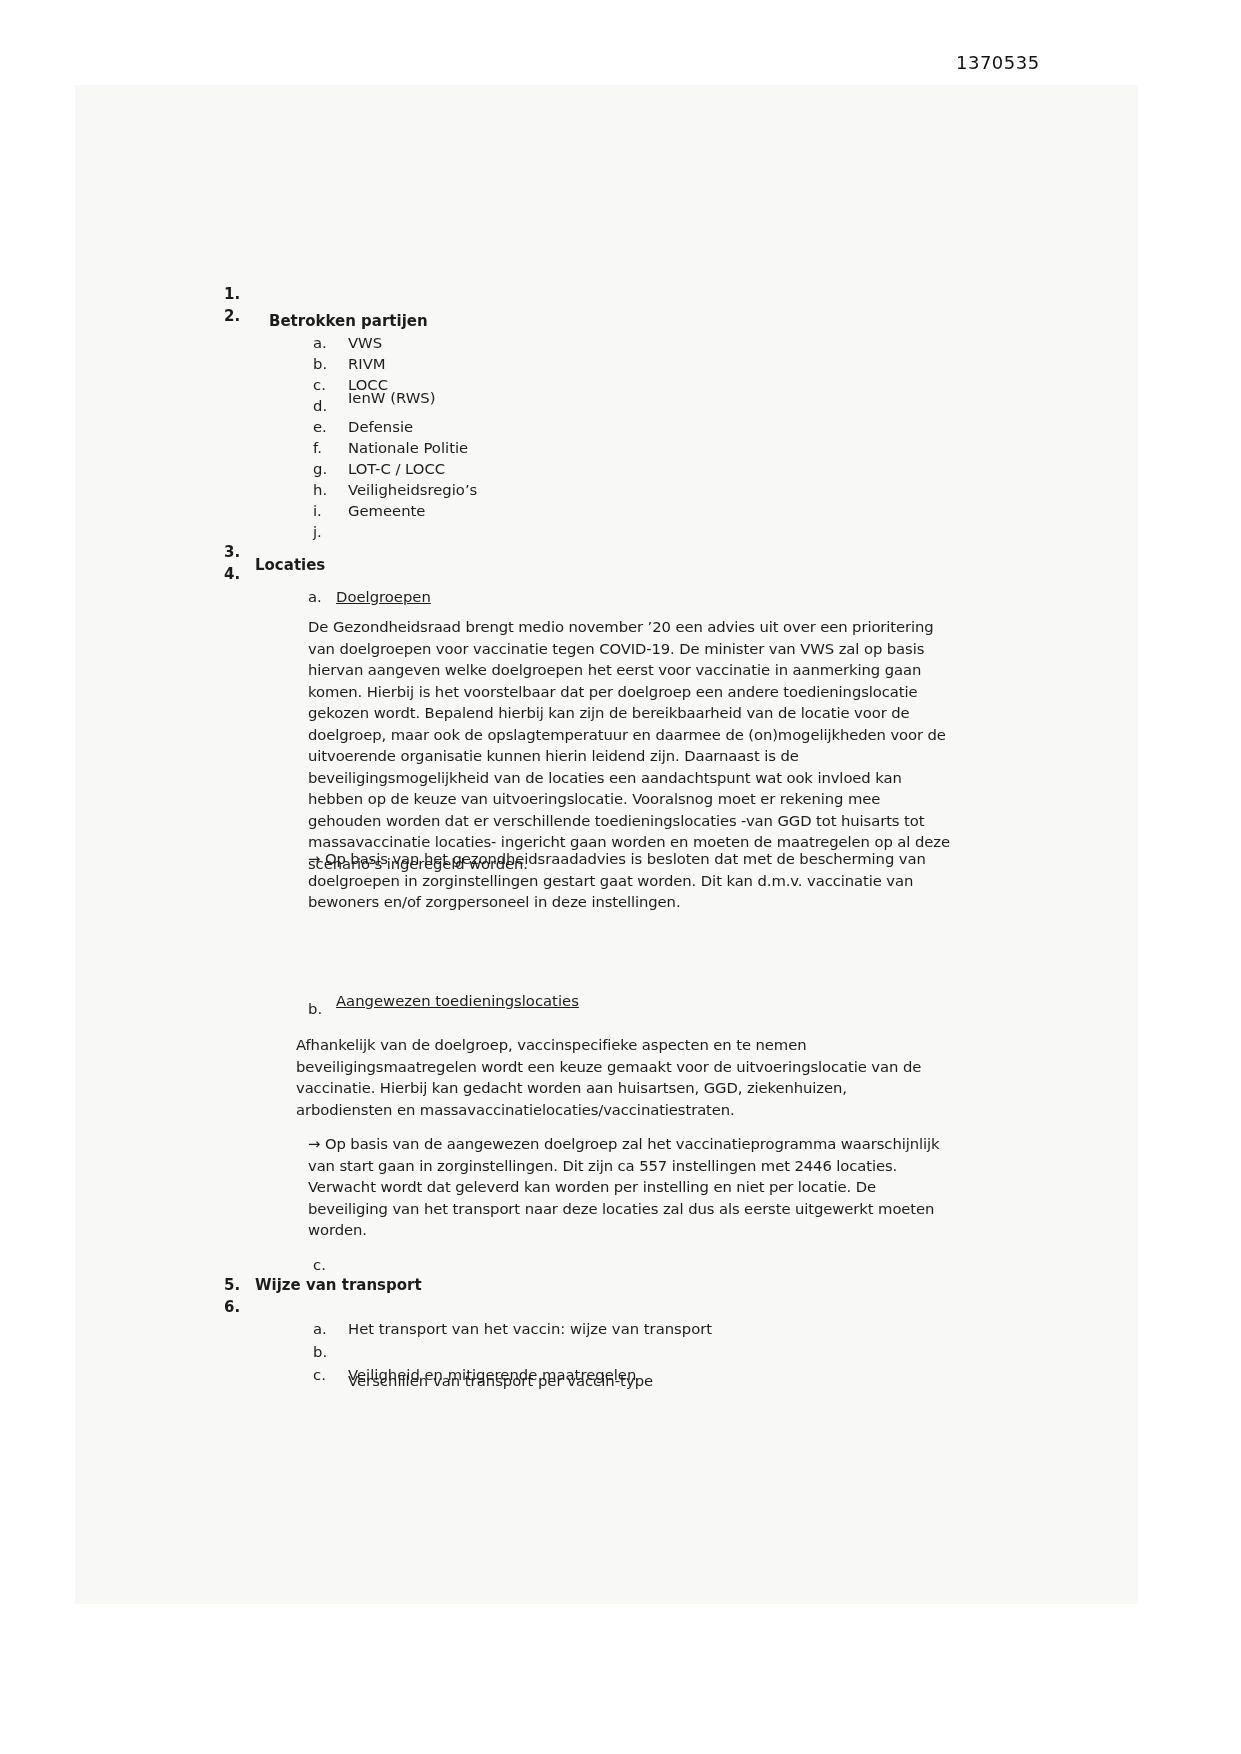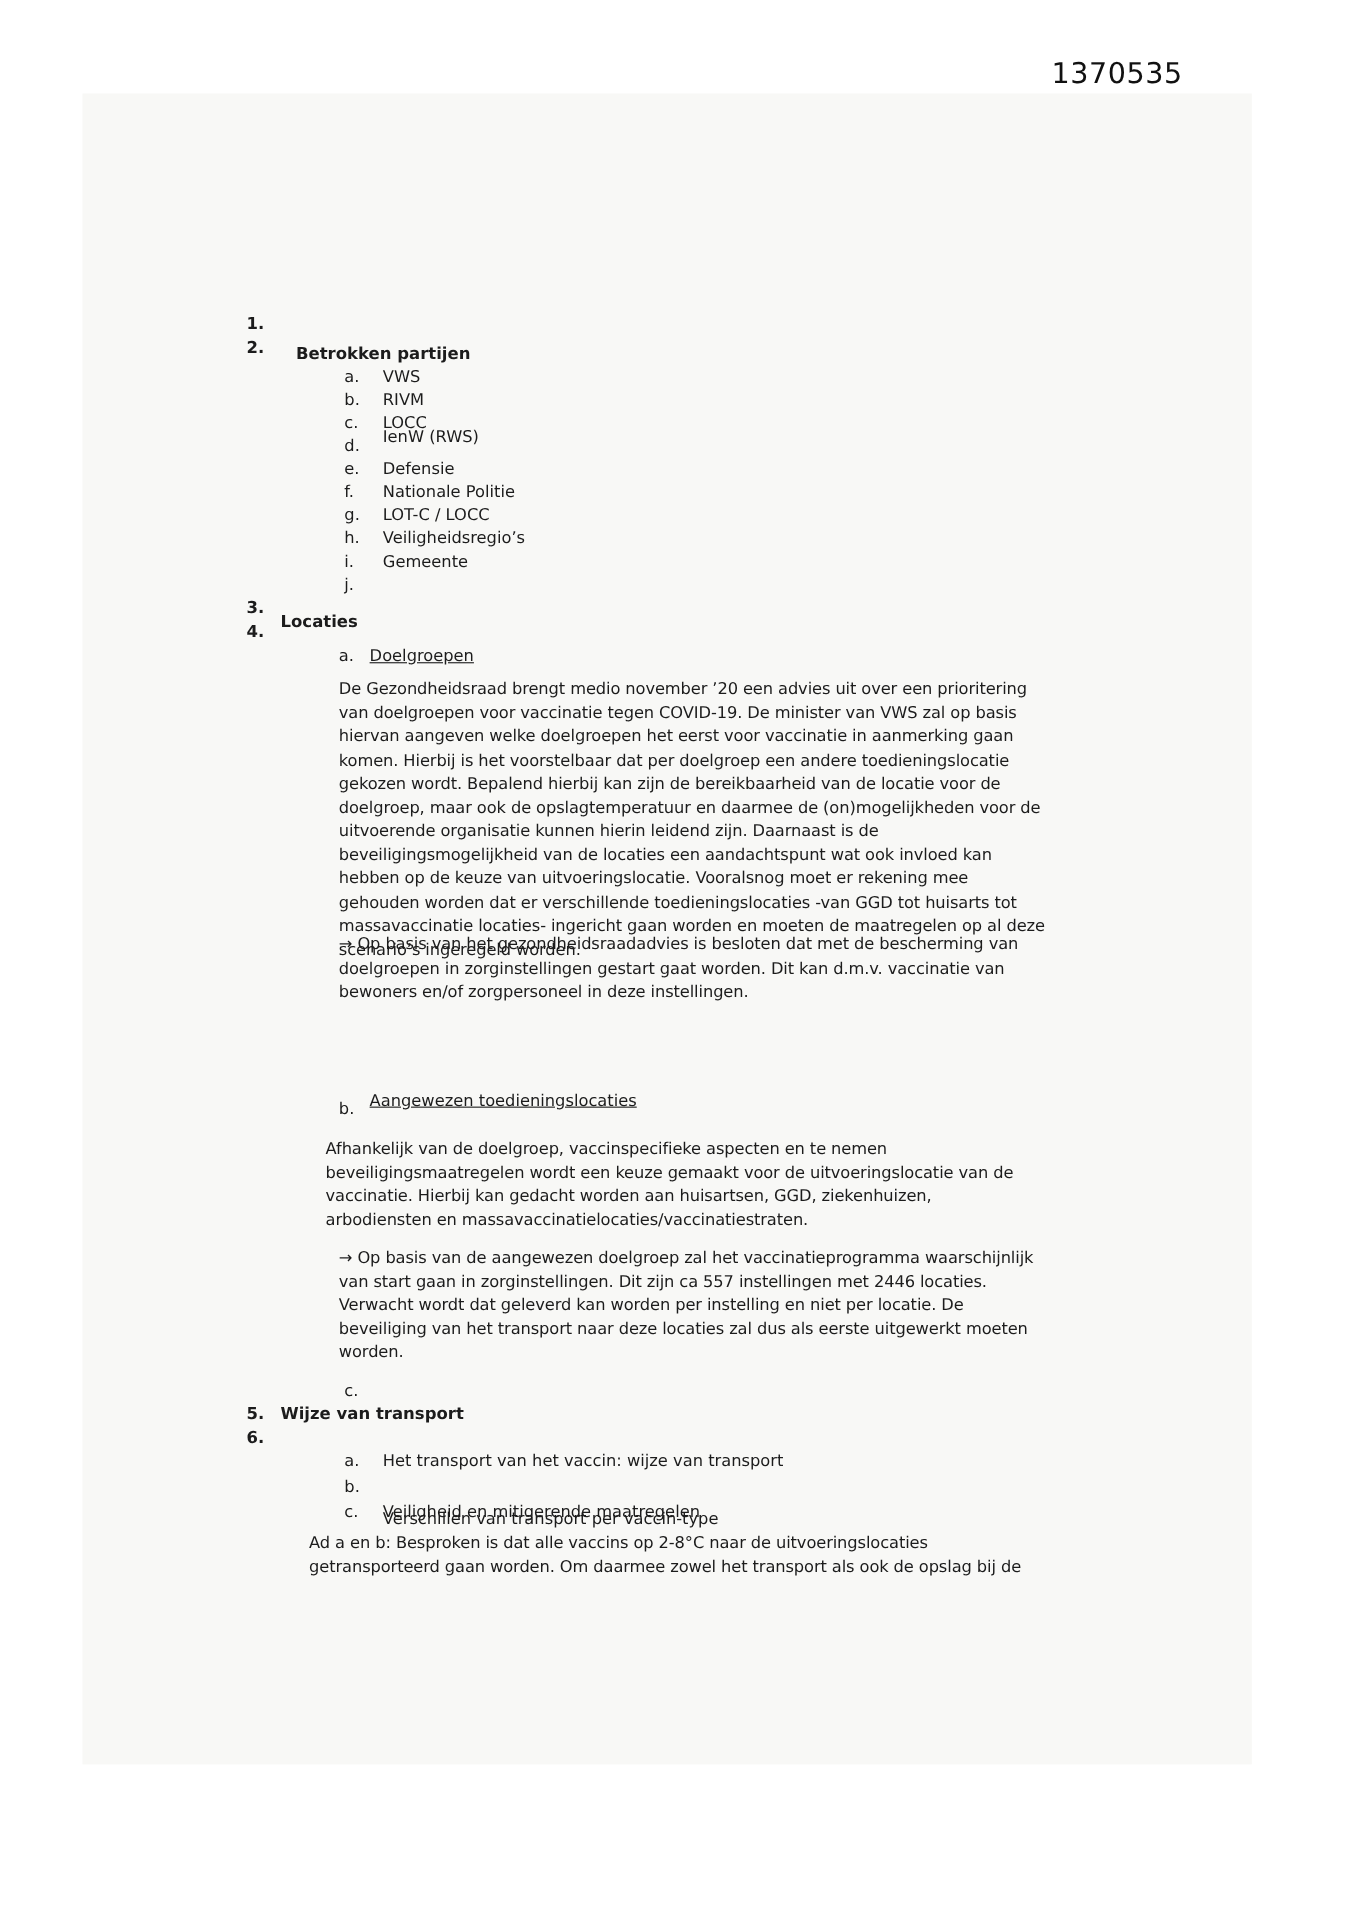--- a/index.html
+++ b/index.html
@@ -16,21 +16,21 @@
   .scan-area {
     position: absolute;
     left: 75px; top: 85px;
     width: 1063px; height: 1519px;
     background: #f8f8f6;
   }
   .abs { position: absolute; white-space: nowrap; }
   .doc-number {
     position: absolute;
     left: 956px; top: 52px;
-    font-size: 26px;
+    font-size: 18px;
     letter-spacing: 0.5px;
     color: #111;
   }
   .doc-title {
     position: absolute;
     left: 196px; top: 213px;
     font-size: 15.5px;
     font-weight: bold;
     text-decoration: underline;
     letter-spacing: -0.1px;
@@ -131,16 +131,14 @@
   <div class="abs l1-label" style="left:255px; top:1276px;">Wijze van transport</div>
   <div class="abs l1-num" style="left:224px; top:1298px;">6.</div>
 
   <div class="abs letter" style="left:313px; top:1320px;">a.</div>
   <div class="abs itemtxt" style="left:348px; top:1320px;">Het transport van het vaccin: wijze van transport</div>
   <div class="abs letter" style="left:313px; top:1343px;">b.</div>
   <div class="abs itemtxt" style="left:348px; top:1343px;margin-top:29px;">Verschillen van transport per vaccin-type</div>
   <div class="abs letter" style="left:313px; top:1366px;">c.</div>
   <div class="abs itemtxt" style="left:348px; top:1366px;">Veiligheid en mitigerende maatregelen</div>
 
-  <div class="para" style="left:281px; top:1392px;">Ad a en b: Besproken is dat alle vaccins op 2-8°C naar de uitvoeringslocaties
-getransporteerd gaan worden. Om daarmee zowel het transport als ook de opslag bij de</div>
 
 </div>
 
 </body></html>

